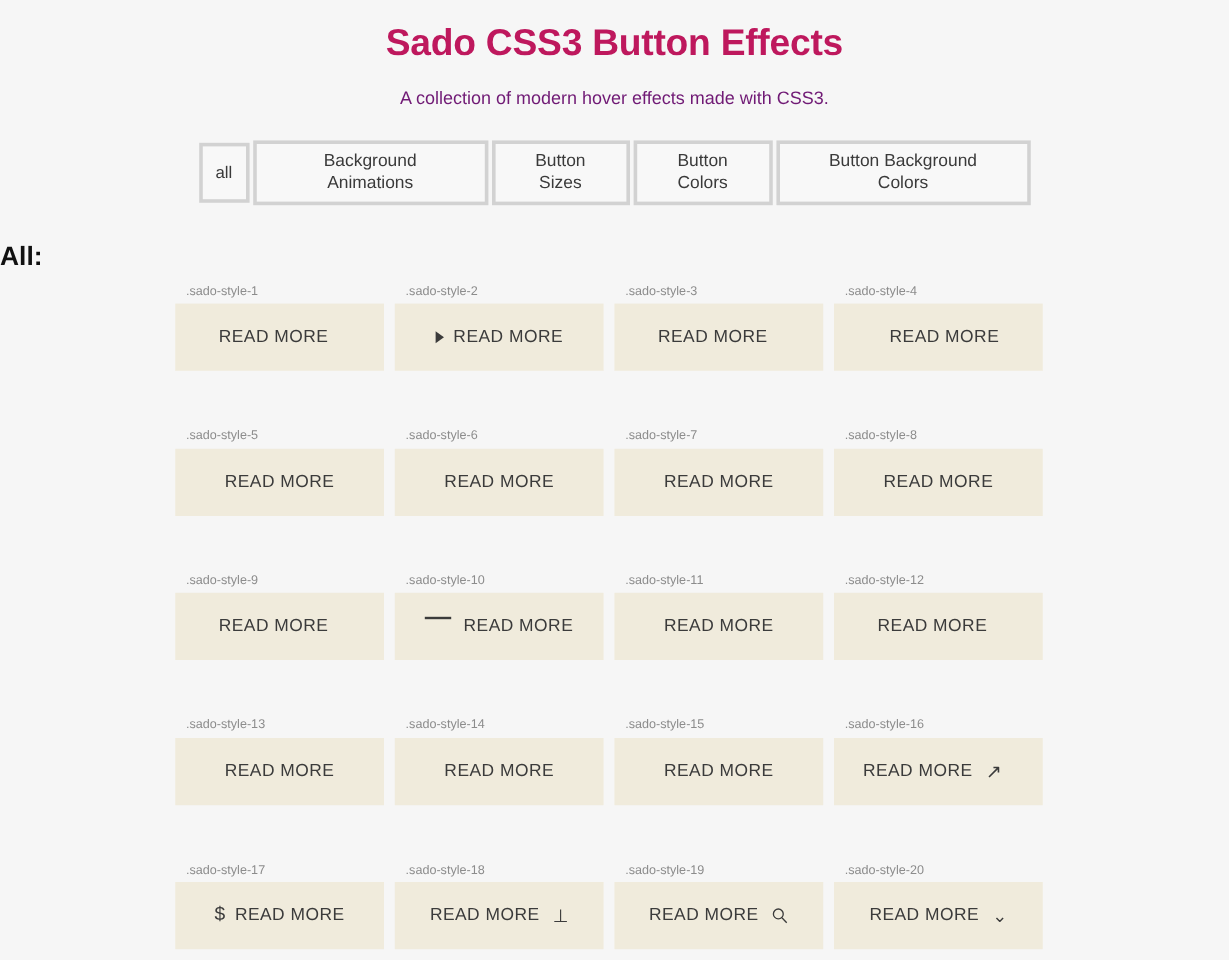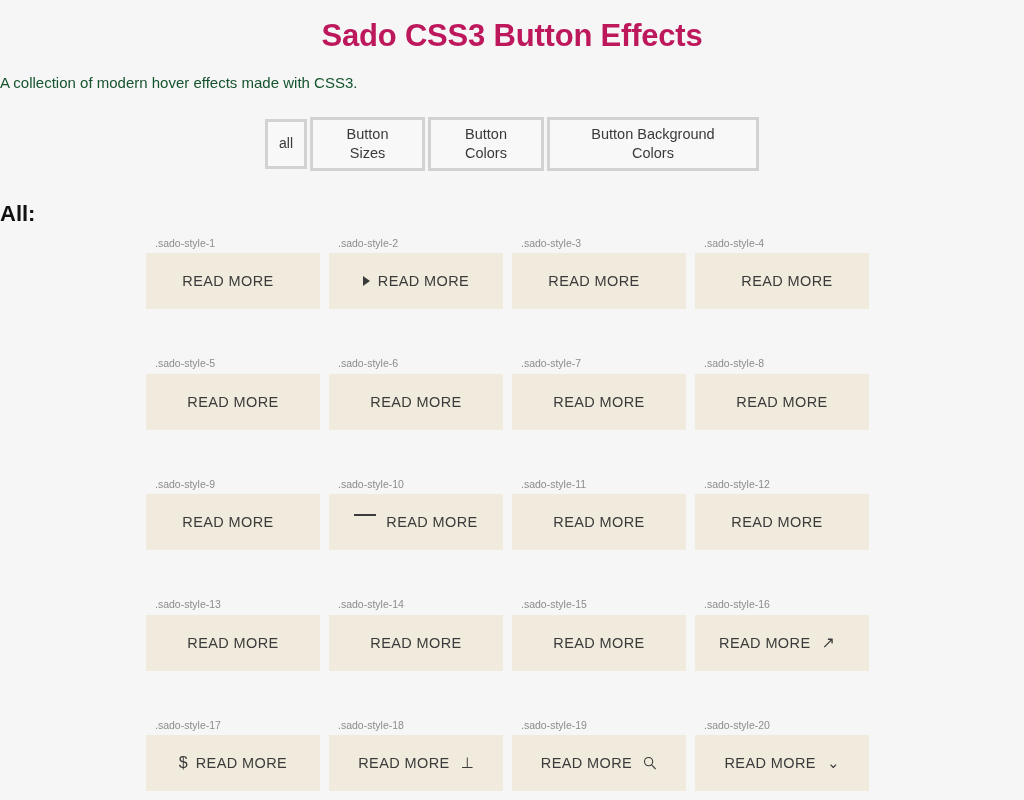--- a/index.html
+++ b/index.html
@@ -28,24 +28,24 @@
     text-align: center;
     font-size: 31px;
     font-weight: bold;
     letter-spacing: -0.2px;
     color: #be185d;
     line-height: 1.18;
   }
   .page-subtitle {
     margin: 0;
     padding-top: 19px;
-    text-align: left;
+    text-align: center;
     font-size: 15px;
     font-weight: normal;
-    color: #14532d;
+    color: #701a75;
   }
 
   
   .filter-bar {
     margin-top: 26px;
     display: flex;
     justify-content: center;
     align-items: center;
     gap: 3px;
   }
@@ -167,20 +167,22 @@
 </head>
 <body>
 
 <div class="page">
 
   <h1 class="page-title">Sado CSS3 Button Effects</h1>
   <p class="page-subtitle">A collection of modern hover effects made with CSS3.</p>
 
   <div class="filter-bar">
     <button class="filter-btn all">all</button>
+    <button class="filter-btn w-bganim">Background
+Animations</button>
     <button class="filter-btn w-sizes">Button
 Sizes</button>
     <button class="filter-btn w-colors">Button
 Colors</button>
     <button class="filter-btn w-bgcolors">Button Background
 Colors</button>
   </div>
 
   <h2 class="section-heading all-h">All:</h2>
   <div class="grid" id="grid-all">

